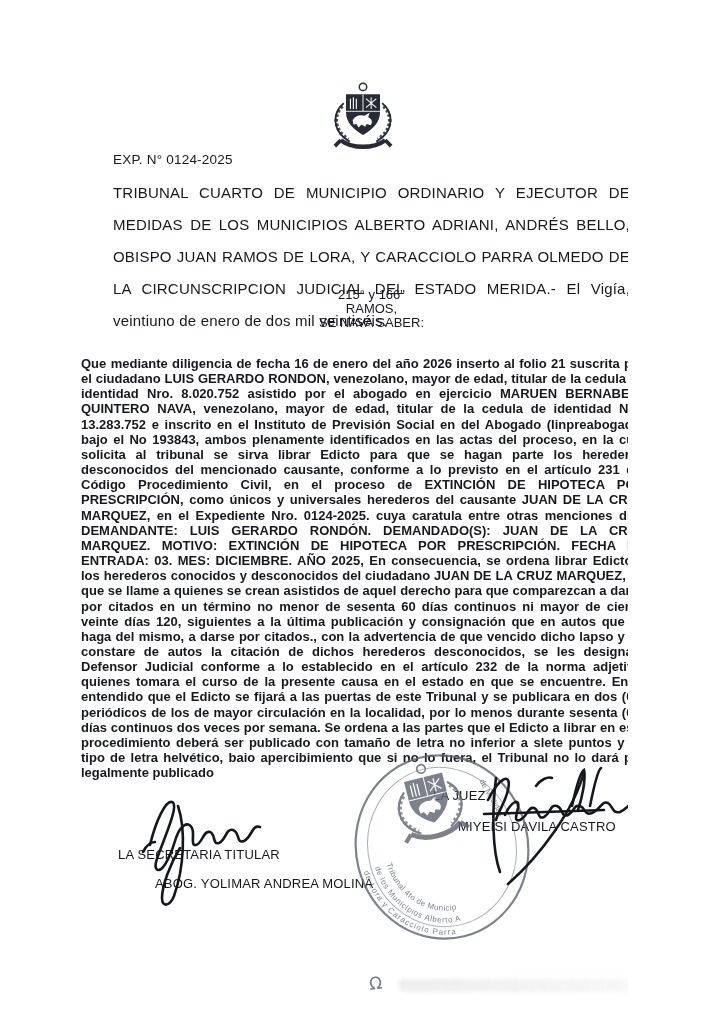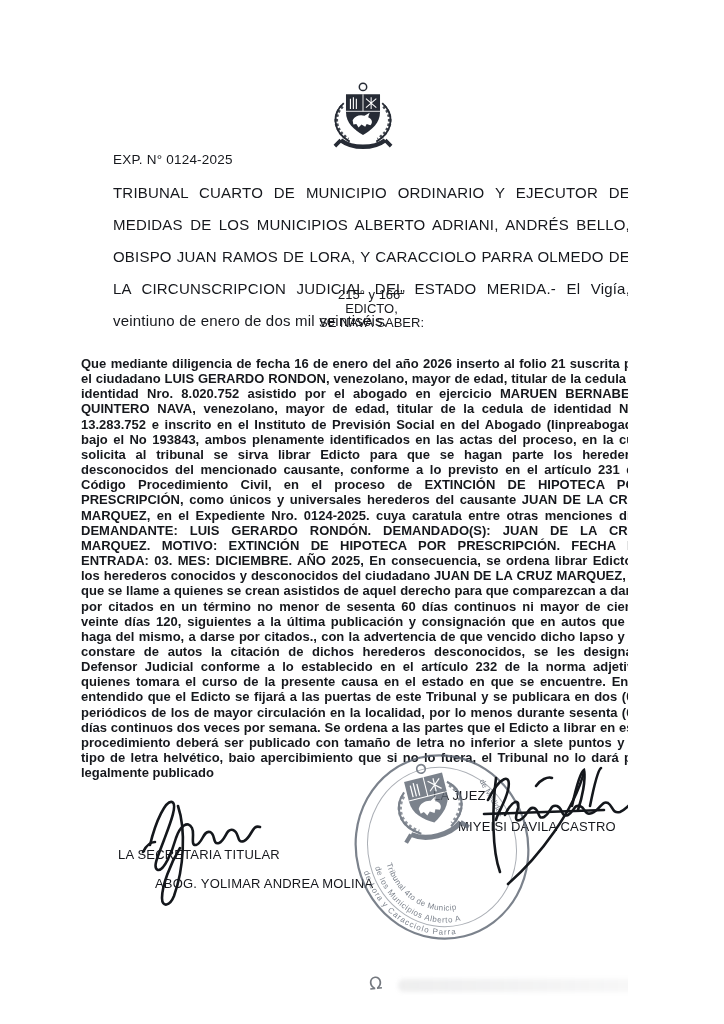--- a/index.html
+++ b/index.html
@@ -60,21 +60,21 @@
   <svg class="abs emblem" viewBox="0 0 100 100">
     <use href="#coa"></use>
   </svg>
 
   <div class="abs exp">EXP. N° 0124-2025</div>
 
   <div class="abs court-header">TRIBUNAL CUARTO DE MUNICIPIO ORDINARIO Y EJECUTOR DE MEDIDAS DE LOS MUNICIPIOS ALBERTO ADRIANI, ANDRÉS BELLO, OBISPO JUAN RAMOS DE LORA, Y CARACCIOLO PARRA OLMEDO DE LA CIRCUNSCRIPCION JUDICIAL DEL ESTADO MERIDA.- El Vigía, veintiuno de enero de dos mil veintiséis.</div>
 
   <div class="abs centerblock">
     <div>215° y 166"</div>
-    <div>EDICTO,</div>
+    <div>RAMOS,</div>
     <div>SE NAVA SABER:</div>
   </div>
 
   <div class="abs bodytext">Que mediante diligencia de fecha 16 de enero del año 2026 inserto al folio 21 suscrita por el ciudadano LUIS GERARDO RONDON, venezolano, mayor de edad, titular de la cedula de identidad Nro. 8.020.752 asistido por el abogado en ejercicio MARUEN BERNABELY QUINTERO NAVA, venezolano, mayor de edad, titular de la cedula de identidad Nro. 13.283.752 e inscrito en el Instituto de Previsión Social en del Abogado (Iinpreabogado) bajo el No 193843, ambos plenamente identificados en las actas del proceso, en la cual solicita al tribunal se sirva librar Edicto para que se hagan parte los herederos desconocidos del mencionado causante, conforme a lo previsto en el artículo 231 del Código Procedimiento Civil, en el proceso de EXTINCIÓN DE HIPOTECA POR PRESCRIPCIÓN, como únicos y universales herederos del causante JUAN DE LA CRUZ MARQUEZ, en el Expediente Nro. 0124-2025. cuya caratula entre otras menciones dice DEMANDANTE: LUIS GERARDO RONDÓN. DEMANDADO(S): JUAN DE LA CRUZ MARQUEZ. MOTIVO: EXTINCIÓN DE HIPOTECA POR PRESCRIPCIÓN. FECHA DE ENTRADA: 03. MES: DICIEMBRE. AÑO 2025, En consecuencia, se ordena librar Edicto a los herederos conocidos y desconocidos del ciudadano JUAN DE LA CRUZ MARQUEZ, en que se llame a quienes se crean asistidos de aquel derecho para que comparezcan a darse por citados en un término no menor de sesenta 60 días continuos ni mayor de ciento veinte días 120, siguientes a la última publicación y consignación que en autos que se haga del mismo, a darse por citados., con la advertencia de que vencido dicho lapso y no constare de autos la citación de dichos herederos desconocidos, se les designará Defensor Judicial conforme a lo establecido en el artículo 232 de la norma adjetiva, quienes tomara el curso de la presente causa en el estado en que se encuentre. En el entendido que el Edicto se fijará a las puertas de este Tribunal y se publicara en dos (02) periódicos de los de mayor circulación en la localidad, por lo menos durante sesenta (60) días continuos dos veces por semana. Se ordena a las partes que el Edicto a librar en este procedimiento deberá ser publicado con tamaño de letra no inferior a slete puntos y en tipo de letra helvético, baio apercibimiento que si no lo fuera, el Tribunal no lo dará por legalmente publicado</div>
 
   <svg class="abs stamp" viewBox="0 0 220 215">
     <defs>
       <path id="arcO" d="M 28,105 A 82,88 0 0 0 110,193" fill="none"></path>
       <path id="arcM" d="M 40,105 A 70,76 0 0 0 110,181" fill="none"></path>
       <path id="arcI" d="M 52,105 A 58,64 0 0 0 110,169" fill="none"></path>

